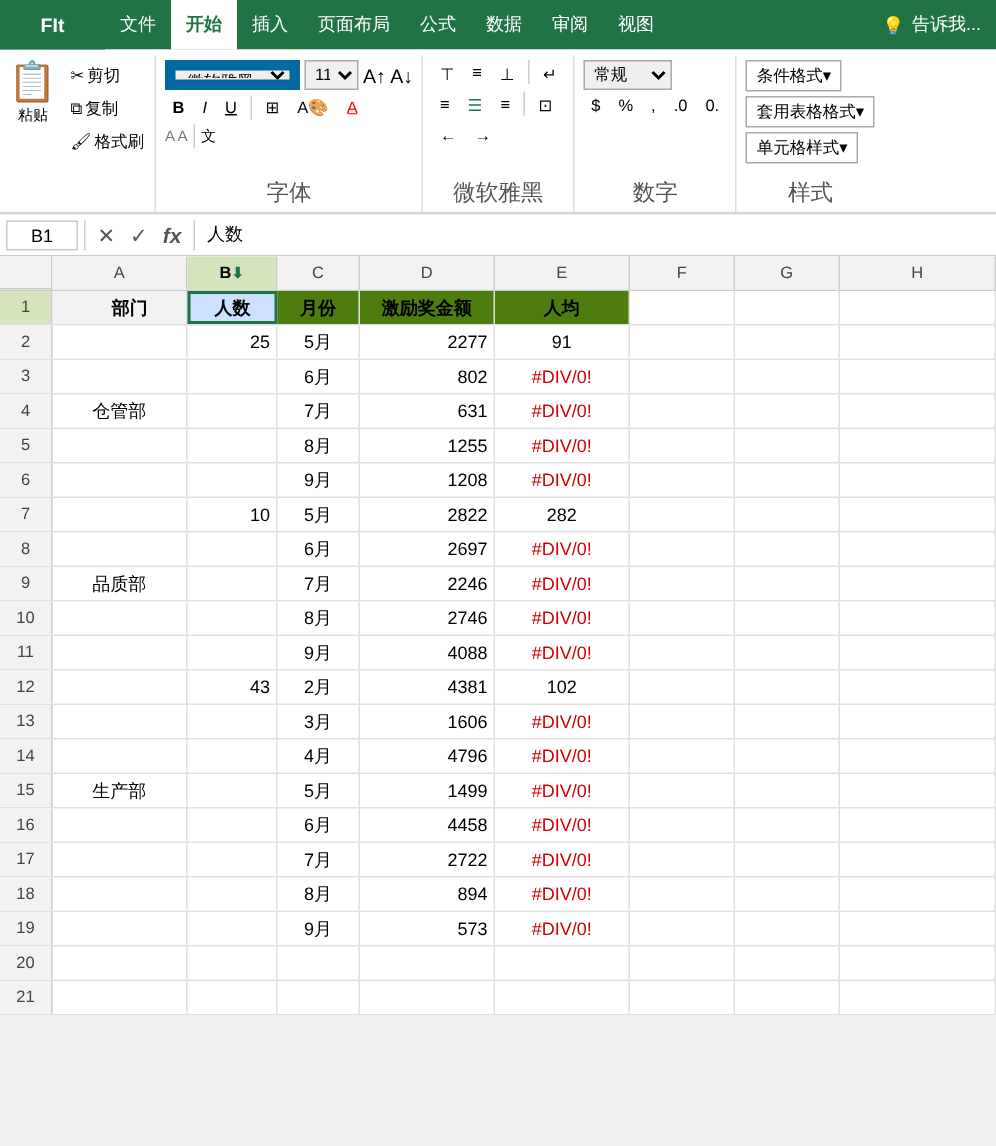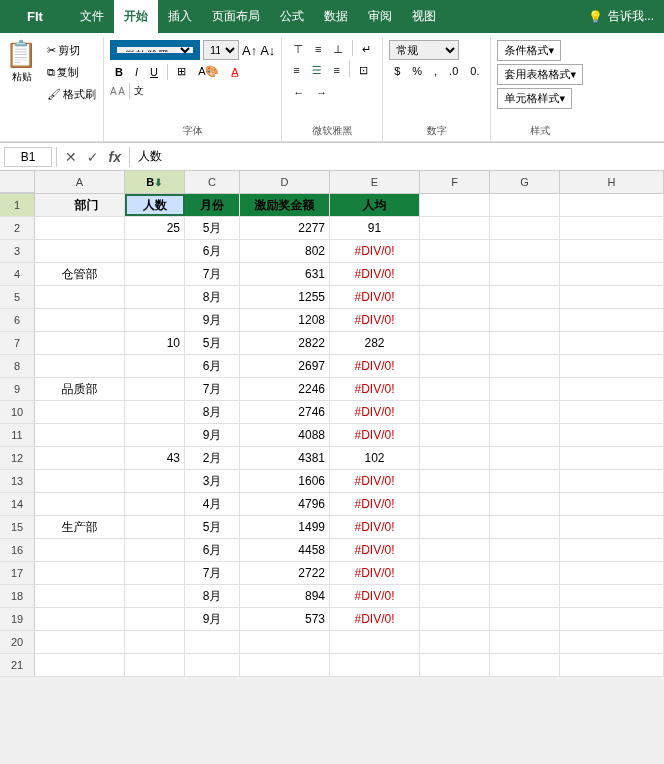--- a/index.html
+++ b/index.html
@@ -49,42 +49,42 @@
     .cell { height: 22px; border-right: 1px solid #e0e0e0; display: flex; align-items: center; font-size: 12px; overflow: hidden; }
     .cell.selected { background: #cce0ff; border: 2px solid #217346; }
     .cell-a { width: 90px; min-width: 90px; padding: 0 4px; justify-content: center; }
     .cell-b { width: 60px; min-width: 60px; padding: 0 4px; justify-content: flex-end; }
     .cell-c { width: 55px; min-width: 55px; padding: 0 4px; justify-content: center; }
     .cell-d { width: 90px; min-width: 90px; padding: 0 4px; justify-content: flex-end; }
     .cell-e { width: 90px; min-width: 90px; padding: 0 4px; justify-content: center; }
     .cell-f { width: 70px; min-width: 70px; }
     .cell-g { width: 70px; min-width: 70px; }
     .cell-h { flex: 1; }
-    .cell-header { background: #15803d; font-weight: bold; justify-content: center; }
+    .cell-header { background: #4d7c0f; font-weight: bold; justify-content: center; }
     .error { color: #cc0000; }
 
     
     .sort-icon { color: #217346; font-size: 10px; }
 
     .ribbon-section { display: flex; border-right: 1px solid #ddd; padding: 3px 6px; flex-direction: column; }
     .rs-top { display: flex; align-items: center; gap: 3px; margin-bottom: 2px; }
     .rs-mid { display: flex; align-items: center; gap: 2px; margin-bottom: 2px; }
     .rs-bot { display: flex; align-items: center; gap: 2px; }
-    .rs-label { font-size: 10px; color: #555; text-align: center; margin-top: auto; padding-top: 2px; }
+    .rs-label { font-size: 15px; color: #555; text-align: center; margin-top: auto; padding-top: 2px; }
 
     .big-paste { display: flex; flex-direction: row; align-items: flex-start; padding: 3px; border-right: 1px solid #ddd; gap: 2px; }
     .paste-big-icon { width: 38px; height: 42px; display: flex; flex-direction: column; align-items: center; justify-content: center; cursor: pointer; border: 1px solid transparent; }
     .paste-small-icons { display: flex; flex-direction: column; gap: 1px; }
     .psi { font-size: 11px; cursor: pointer; padding: 2px 3px; border: 1px solid transparent; display: flex; align-items: center; gap: 2px; }
 
     .align-section { display: flex; flex-direction: column; border-right: 1px solid #ddd; padding: 3px 6px; }
     .number-section { display: flex; flex-direction: column; border-right: 1px solid #ddd; padding: 3px 6px; min-width: 80px; }
     .style-section { display: flex; flex-direction: column; padding: 3px 6px; }
     .ns-row { display: flex; align-items: center; gap: 2px; margin-bottom: 2px; }
-    .format-select { border: 1px solid #aaa; font-size: 11px; padding: 1px 2px; width: 70px; height: 20px; }
+    .format-select { border: 1px solid #aaa; font-size: 11px; padding: 1px 2px; width: 59px; height: 20px; }
     .style-btn { font-size: 11px; padding: 2px 6px; border: 1px solid #aaa; cursor: pointer; background: white; }
   </style>
 </head>
 <body>
 
 <div class="title-bar">
   <div class="title-bar-left">
     <span>FIt</span>
   </div>
   <div class="menu-bar">

